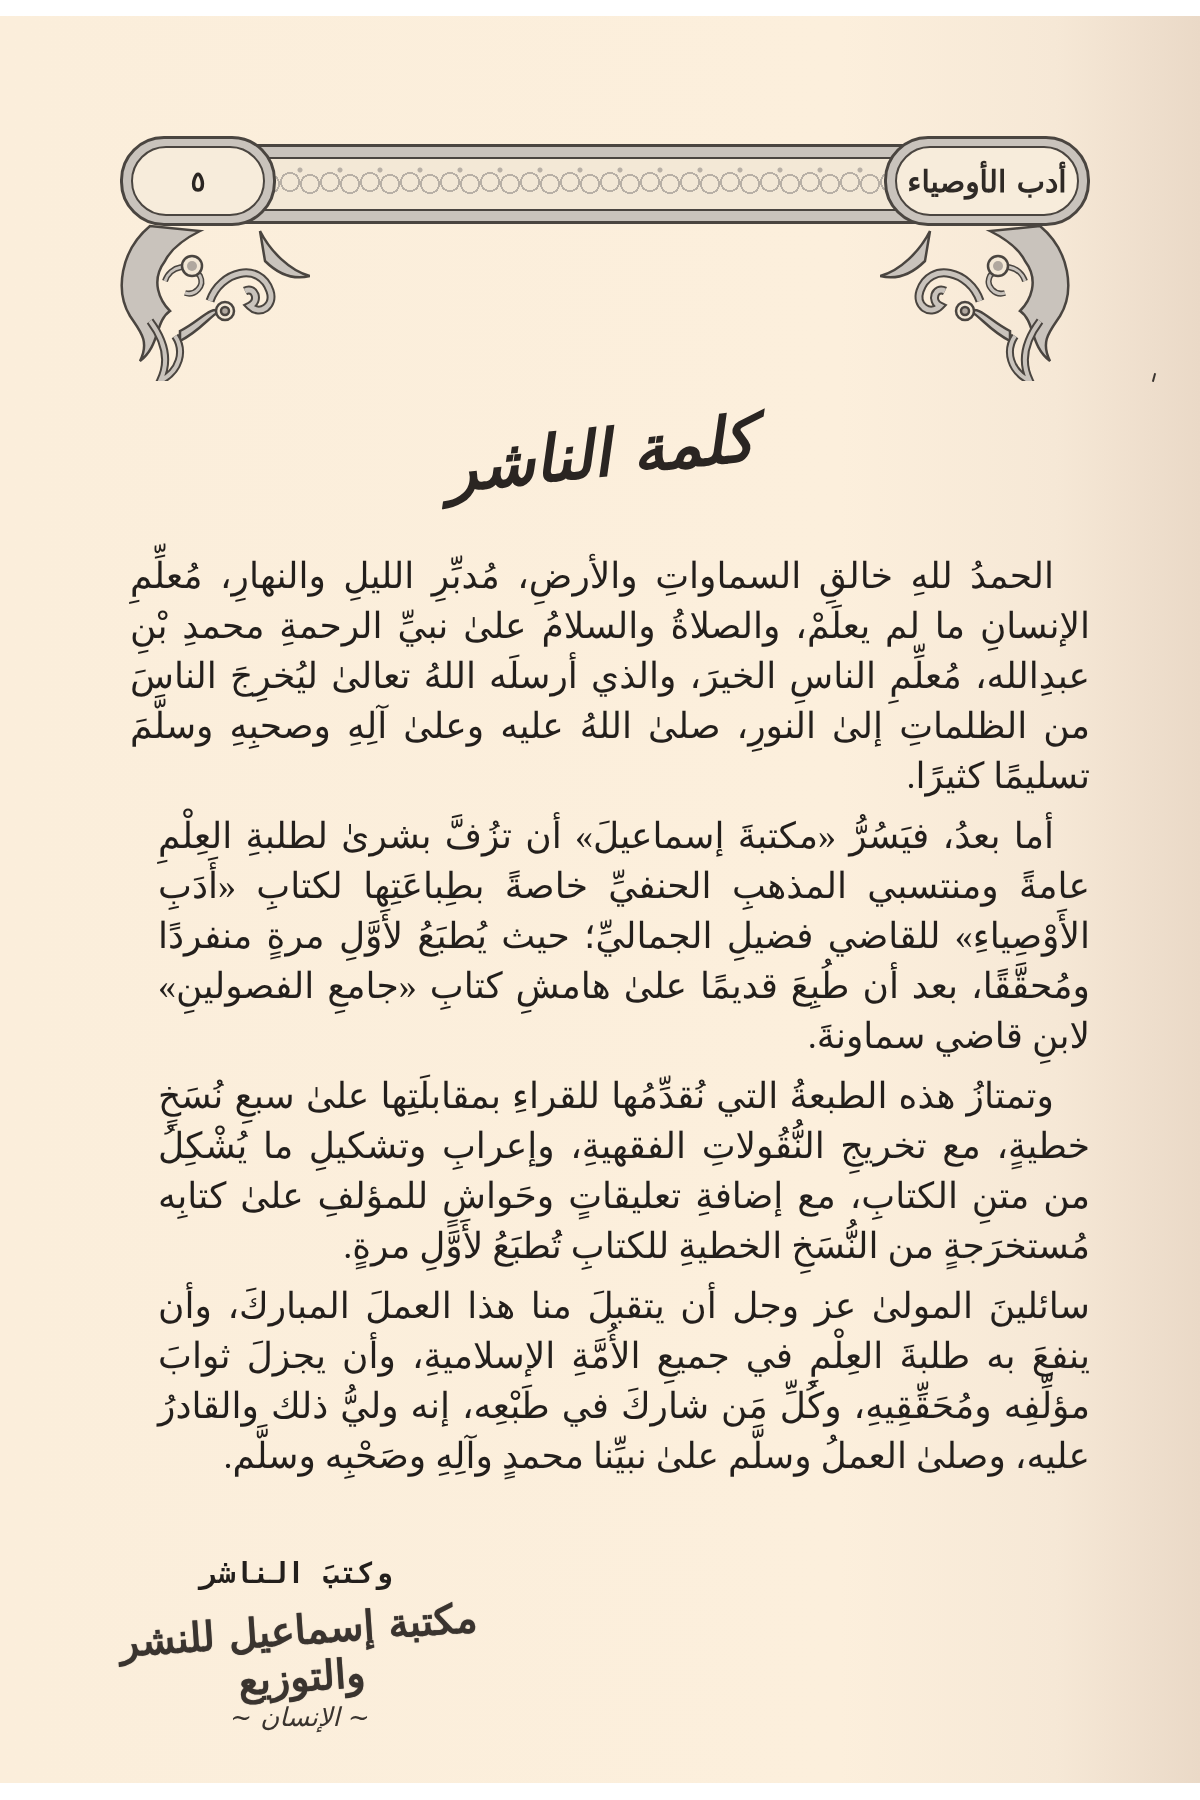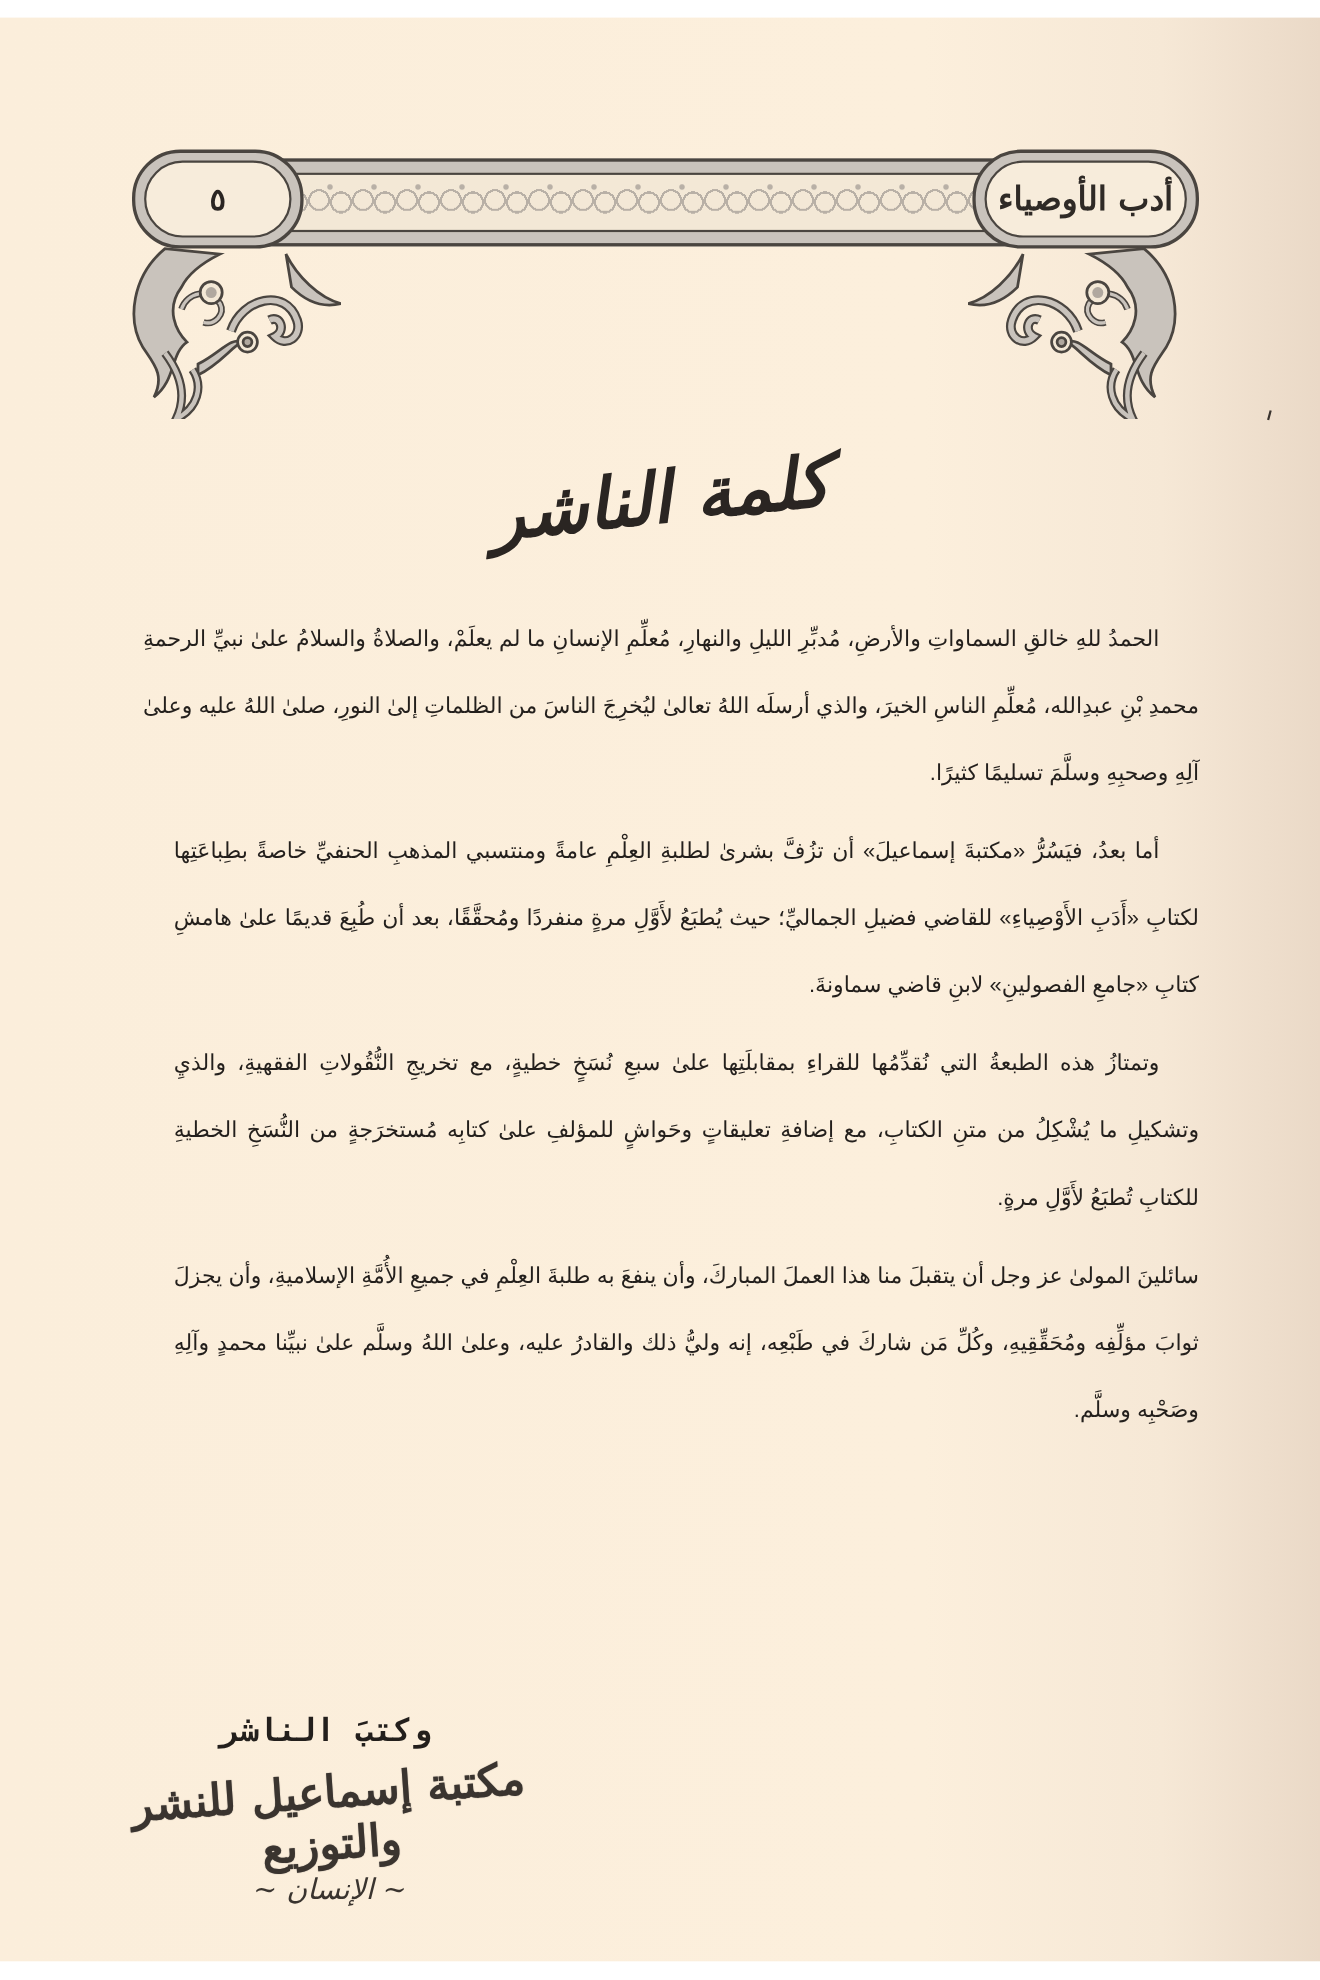--- a/index.html
+++ b/index.html
@@ -57,21 +57,21 @@
 
   .title {
     position: absolute; left: 0; width: 1200px; top: 400px; text-align: center;
     font-family: "DejaVu Serif", serif; font-size: 64px; font-style: italic; font-weight: bold;
     color: #2a2522; transform: rotate(-6deg);
   }
 
   .body-text {
     position: absolute; left: 130px; width: 960px; top: 535px;
     direction: rtl; text-align: justify; text-align-last: right;
-    font-family: Liberation Sans, sans-serif; font-size: 20px; line-height: 61px;
+    font-family: Liberation Serif, serif; font-size: 36px; line-height: 50px;
     color: #231f1c;
   }
   .body-text p { margin: 0 0 0 0; text-indent: 36px; }
   .body-text p.noindent { text-indent: 0; }
   .body-text p + p { margin-top: 10px; margin-left: 28px; }
 
   .signature {
     position: absolute; left: 200px; top: 1540px; direction: rtl;
     font-family: Liberation Mono, monospace; font-size: 29px; font-weight: bold; color: #231f1c;
   }
@@ -143,22 +143,22 @@
       <path d="M40 100 C55 120 60 140 50 160 C70 150 75 130 65 115" fill="none" stroke-width="8" stroke="#4a4540"></path>
       <path d="M40 100 C55 120 60 140 50 160 C70 150 75 130 65 115" fill="none" stroke-width="4" stroke="#c9c3bc"></path>
     </g>
   </svg>
 
   <div class="title">كلمة الناشر</div>
 
   <div class="body-text">
     <p>الحمدُ للهِ خالقِ السماواتِ والأرضِ، مُدبِّرِ الليلِ والنهارِ، مُعلِّمِ الإنسانِ ما لم يعلَمْ، والصلاةُ والسلامُ علىٰ نبيِّ الرحمةِ محمدِ بْنِ عبدِالله، مُعلِّمِ الناسِ الخيرَ، والذي أرسلَه اللهُ تعالىٰ ليُخرِجَ الناسَ من الظلماتِ إلىٰ النورِ، صلىٰ اللهُ عليه وعلىٰ آلِهِ وصحبِهِ وسلَّمَ تسليمًا كثيرًا.</p>
     <p>أما بعدُ، فيَسُرُّ «مكتبةَ إسماعيلَ» أن تزُفَّ بشرىٰ لطلبةِ العِلْمِ عامةً ومنتسبي المذهبِ الحنفيِّ خاصةً بطِباعَتِها لكتابِ «أَدَبِ الأَوْصِياءِ» للقاضي فضيلِ الجماليِّ؛ حيث يُطبَعُ لأَوَّلِ مرةٍ منفردًا ومُحقَّقًا، بعد أن طُبِعَ قديمًا علىٰ هامشِ كتابِ «جامعِ الفصولينِ» لابنِ قاضي سماونةَ.</p>
-    <p>وتمتازُ هذه الطبعةُ التي نُقدِّمُها للقراءِ بمقابلَتِها علىٰ سبعِ نُسَخٍ خطيةٍ، مع تخريجِ النُّقُولاتِ الفقهيةِ، والذيِ وتشكيلِ ما يُشْكِلُ من متنِ الكتابِ، مع إضافةِ تعليقاتٍ وحَواشٍ للمؤلفِ علىٰ كتابِه مُستخرَجةٍ من النُّسَخِ الخطيةِ للكتابِ تُطبَعُ لأَوَّلِ مرةٍ.</p>
-    <p class="noindent">سائلينَ المولىٰ عز وجل أن يتقبلَ منا هذا العملَ المباركَ، وأن ينفعَ به طلبةَ العِلْمِ في جميعِ الأُمَّةِ الإسلاميةِ، وأن يجزلَ ثوابَ مؤلِّفِه ومُحَقِّقِيهِ، وكُلِّ مَن شاركَ في طَبْعِه، إنه وليُّ ذلك والقادرُ عليه، وعلىٰ اللهُ وسلَّم علىٰ نبيِّنا محمدٍ وآلِهِ وصَحْبِه وسلَّم.</p>
+    <p>وتمتازُ هذه الطبعةُ التي نُقدِّمُها للقراءِ بمقابلَتِها علىٰ سبعِ نُسَخٍ خطيةٍ، مع تخريجِ النُّقُولاتِ الفقهيةِ، وإعرابِ وتشكيلِ ما يُشْكِلُ من متنِ الكتابِ، مع إضافةِ تعليقاتٍ وحَواشٍ للمؤلفِ علىٰ كتابِه مُستخرَجةٍ من النُّسَخِ الخطيةِ للكتابِ تُطبَعُ لأَوَّلِ مرةٍ.</p>
+    <p class="noindent">سائلينَ المولىٰ عز وجل أن يتقبلَ منا هذا العملَ المباركَ، وأن ينفعَ به طلبةَ العِلْمِ في جميعِ الأُمَّةِ الإسلاميةِ، وأن يجزلَ ثوابَ مؤلِّفِه ومُحَقِّقِيهِ، وكُلِّ مَن شاركَ في طَبْعِه، إنه وليُّ ذلك والقادرُ عليه، وصلىٰ العملُ وسلَّم علىٰ نبيِّنا محمدٍ وآلِهِ وصَحْبِه وسلَّم.</p>
   </div>
 
   <div class="signature">وكتبَ الناشر</div>
 
   <div class="publisher-logo">
     <span class="publisher-name">مكتبة إسماعيل للنشر والتوزيع</span>
     <span class="publisher-country">~ الإنسان ~</span>
   </div>
 
   <div class="stray-mark"></div>

